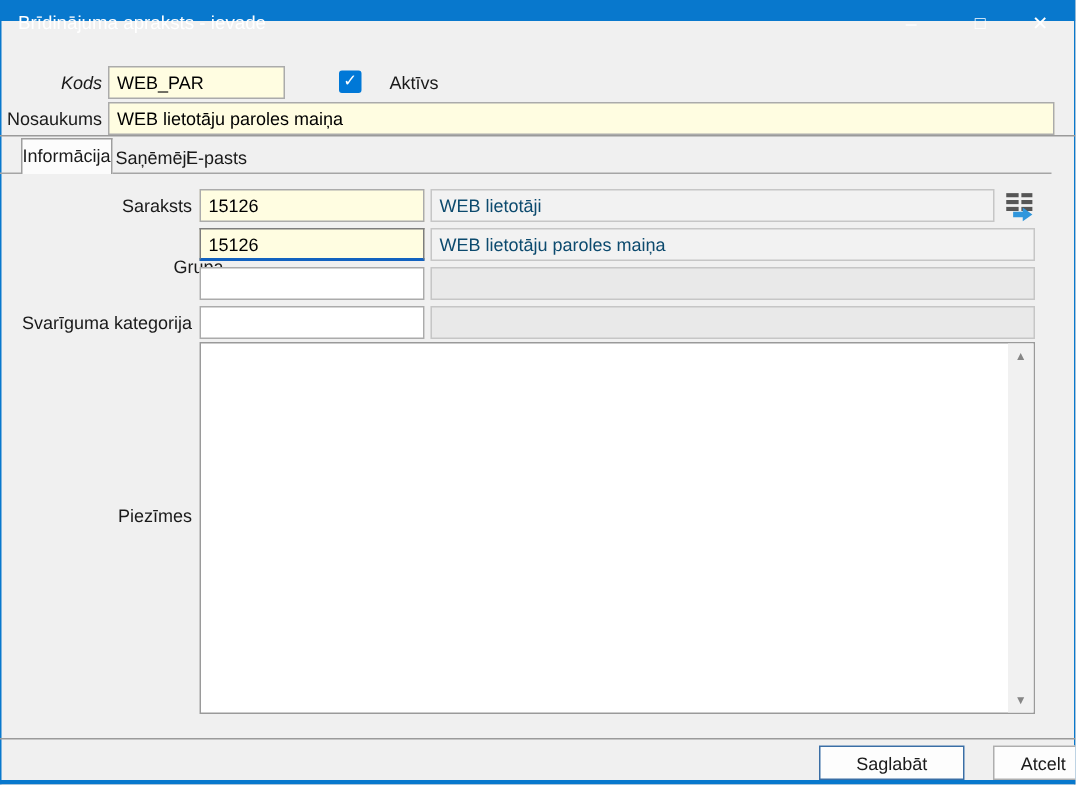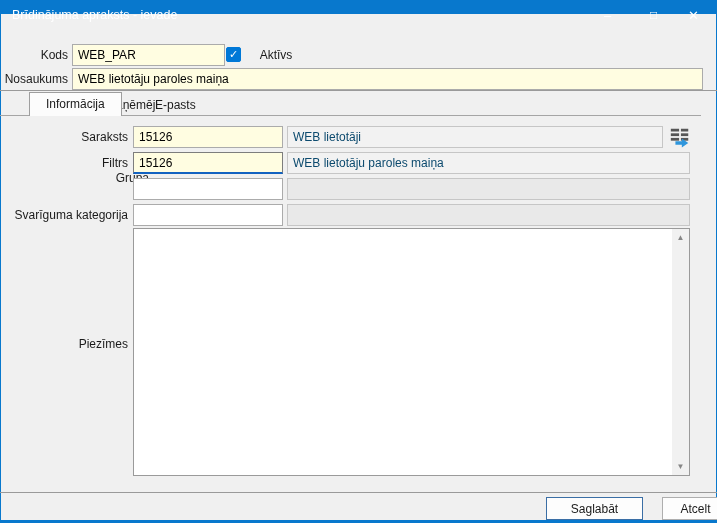--- a/index.html
+++ b/index.html
@@ -47,21 +47,21 @@
     position:absolute; width:15px; height:15px; background:var(--accent,#0078d7);
     border:1px solid var(--accent,#0078d7); border-radius:2px;
     color:#fff; font-size:11px; line-height:13px; text-align:center; cursor:default;
   }
 
   .sep { position:absolute; left:0; width:717px; height:1px; background:#9a9a9a; }
 
   .tabline { position:absolute; top:115px; left:0; width:701px; height:1px; background:#a5a5a5; z-index:1; }
   .tab {
     position:absolute; top:95px; height:20px; line-height:20px;
-    padding:0 16px; cursor:default; z-index:0;margin-left:15px;
+    padding:0 0; cursor:default; z-index:0;
   }
   .tab.active {
     top:92px; height:24px; line-height:22px; background:#fcfcfc;
     border:1px solid #9e9e9e; border-bottom:none; z-index:2;
   }
 
   .iconbtn { position:absolute; left:668px; top:126px; width:24px; height:22px;
     display:flex; align-items:center; justify-content:center; cursor:pointer; }
 
   .memo {
@@ -98,22 +98,22 @@
       <span>–</span>
     </div>
     <div class="tb-btn tb-max">
       <span>□</span>
     </div>
     <div class="tb-btn tb-close">
       <span>✕</span>
     </div>
   </div>
 
-  <div class="lbl" style="left:0; top:48px; width:68px;">Kods</div>
-  <input class="field yellow" style="left: 72px; top: 44px; width: 153px;" value="WEB_PAR">
+  <div class="lbl" style="left:0; top:48px; width:68px;font-style:italic;">Kods</div>
+  <input class="field yellow" style="left: 72px; top: 44px; width: 118px;" value="WEB_PAR">
 
   <div class="checkbox" style="left:226px; top:47px;">
     <span>✓</span>
   </div>
   <div class="lbl" style="left:246px; top:48px; width:60px; text-align:center;">Aktīvs</div>
 
   <div class="lbl" style="left:0; top:72px; width:68px;">Nosaukums</div>
   <input class="field yellow" style="left: 72px; top: 68px; width: 631px;" value="WEB lietotāju paroles maiņa">
 
   <div class="sep" style="top:90px;"></div>
@@ -139,21 +139,20 @@
           <rect x="13" y="3" width="8" height="3"></rect>
         <rect x="2" y="8" width="9" height="3"></rect>
           <rect x="13" y="8" width="8" height="3"></rect>
         <rect x="2" y="13" width="9" height="3"></rect>
           <rect x="13" y="13" width="8" height="3"></rect>
       </g>
       <path fill="#2f96dc" d="M7 16.5 h7 v-3 l7 5 -7 5 v-3 h-7 z"></path>
     </svg>
   </div>
 
-  <div class="lbl" style="left:0; top:156px; width:128px;">Filtrs</div>
   <input class="field yellow focused" style="left: 133px; top: 152px; width: 150px;" value="15126">
   <div class="ro" style="left:287px; top:152px; width:403px;">WEB lietotāju paroles maiņa</div>
 
   <div class="lbl" style="left:0; top:171px; width:128px;margin-left:21px;">Grupa</div>
   <input class="field" style="left: 133px; top: 178px; width: 150px;" value="">
   <div class="ro empty" style="left:287px; top:178px; width:403px;"></div>
 
   <div class="lbl" style="left:0; top:208px; width:128px;">Svarīguma kategorija</div>
   <input class="field" style="left: 133px; top: 204px; width: 150px;" value="">
   <div class="ro empty" style="left:287px; top:204px; width:403px;"></div>

